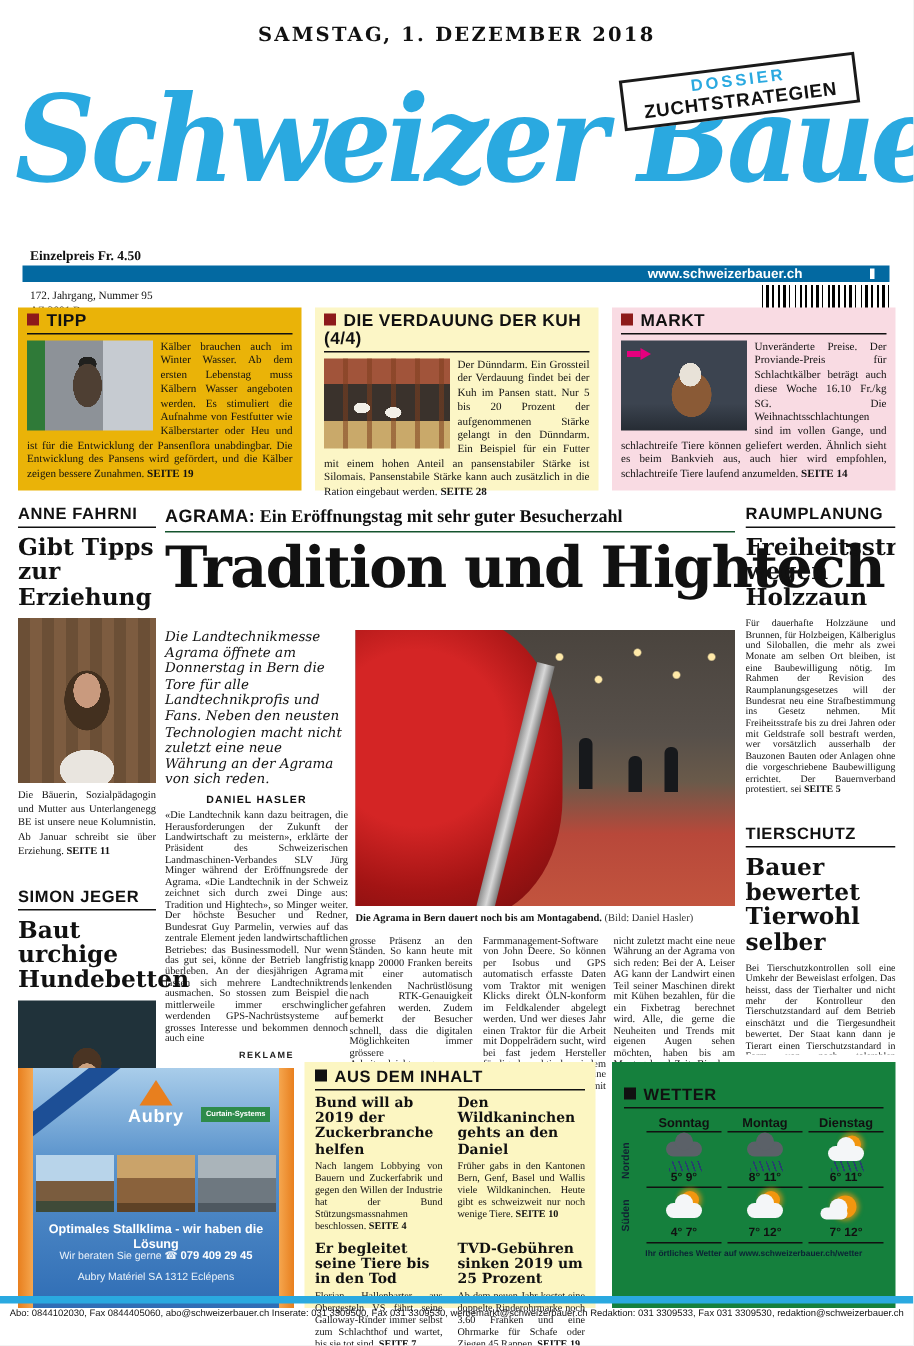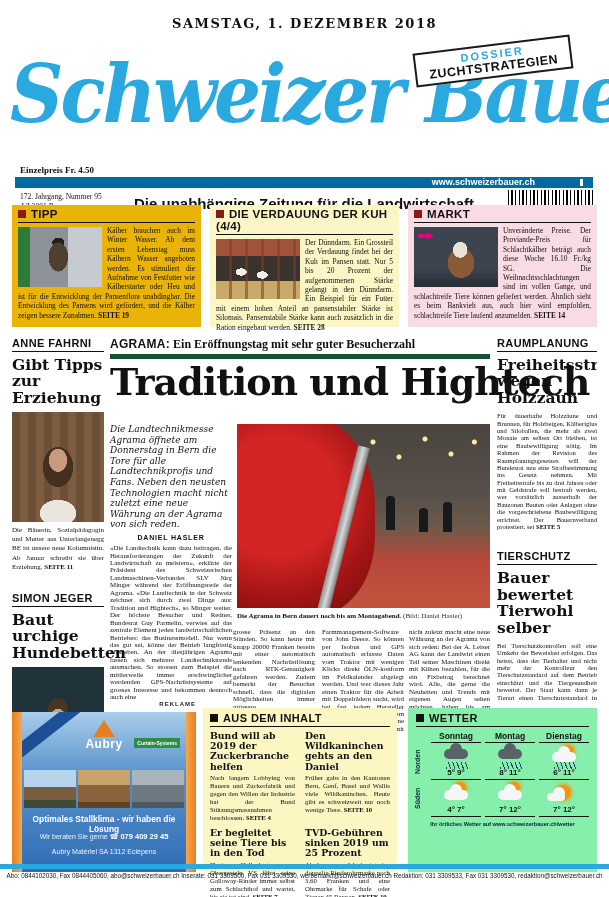--- a/index.html
+++ b/index.html
@@ -70,21 +70,21 @@
      radial-gradient(ellipse 25px 33px at 50% 50%,#43301f 0 60%,transparent 61%),
      repeating-linear-gradient(90deg,#6b4f36 0 8px,#7d5c40 8px 16px);}
   .ph-simon{background:
      radial-gradient(ellipse 32px 20px at 50% 96%,#dfe0df 0 60%,transparent 61%),
      radial-gradient(ellipse 14px 18px at 50% 48%,#c9a07e 0 60%,transparent 61%),
      radial-gradient(ellipse 16px 17px at 50% 38%,#4a3423 0 60%,transparent 61%),
      linear-gradient(180deg,#20323a 0 60%,#18262c 100%);}
   .sec2{margin-top:20px;}
   
   .main{top:337px;left:110px;width:380px;}
-  .kicker-row{border-bottom:5px solid #14532d;padding-bottom:2px;font-size:12px;}
+  .kicker-row{border-bottom:1px solid #14532d;padding-bottom:2px;font-size:12px;}
   .kicker-row .lbl{font-family:"Liberation Sans",sans-serif;font-weight:bold;font-size:12px;letter-spacing:.3px;}
   .kicker-row .txt{font-family:"Liberation Serif",serif;font-weight:bold;}
   .headline{font-family:"DejaVu Serif",serif;font-size:38px;font-weight:bold;letter-spacing:-1px;
             line-height:1.0;margin:4px 0 0 0;white-space:nowrap;}
   .artbody{position:relative;margin-top:23px;height:315px;}
   .c1{position:absolute;left:0;top:0;width:122px;}
   .lead{font-style:italic;font-size:9px;line-height:1.18;font-family:"DejaVu Serif",serif;}
   .byline{font-family:"Liberation Sans",sans-serif;font-size:7px;font-weight:bold;text-align:center;
           letter-spacing:.8px;margin:4px 0 3px 0;}
   .artcol{font-size:6.9px;line-height:1.08;text-align:justify;}
@@ -130,21 +130,21 @@
   .adsub{position:absolute;left:6px;top:120px;width:172px;text-align:center;color:#eaf2fa;font-size:7px;}
   .adsub b{font-size:7.5px;color:#fff;}
   .adaddr{position:absolute;left:6px;top:136px;width:172px;text-align:center;color:#eaf2fa;font-size:7px;}
   .inhalt{top:708px;left:203px;width:194px;height:164px;background:#fcf6c2;padding:4px 7px;box-sizing:border-box;}
   .bhead{font-family:"Liberation Sans",sans-serif;font-size:11px;font-weight:bold;letter-spacing:.4px;
          border-bottom:1.2px solid #111;padding-bottom:2px;margin-bottom:4px;}
   .igrid{display:grid;grid-template-columns:1fr 1fr;column-gap:10px;row-gap:6px;}
   .ihead{font-family:"DejaVu Serif",serif;font-size:9.3px;font-weight:bold;line-height:1.1;margin-bottom:2px;}
   .itext{font-size:6.8px;line-height:1.18;text-align:justify;}
   
-  .wetter{top:708px;left:408px;width:189px;height:164px;background:#86efac;padding:4px 8px;box-sizing:border-box;}
+  .wetter{top:708px;left:408px;width:189px;height:164px;background:#15803d;padding:16px 8px;box-sizing:border-box;}
   .whead{font-family:"DejaVu Serif",serif;font-size:17px;font-weight:bold;margin:2px 0 3px 0;}
   .wgrid{display:grid;grid-template-columns:13px 1fr 1fr 1fr;column-gap:4px;margin-left:-2px;}
   .wday{font-family:"Liberation Sans",sans-serif;font-size:8.5px;font-weight:bold;text-align:center;
         border-bottom:1px solid #111;padding-bottom:1px;}
   .wregion{writing-mode:vertical-rl;transform:rotate(180deg);font-family:"Liberation Sans",sans-serif;
            font-size:7px;font-weight:bold;text-align:center;color:#123;}
   .wcell{text-align:center;border-bottom:1px solid #111;padding-bottom:2px;}
   .wtemp{font-family:"Liberation Sans",sans-serif;font-size:8px;font-weight:bold;margin-top:1px;}
   .wicon{height:22px;position:relative;width:38px;margin:2px auto 0 auto;}
   .ic-cloud{position:absolute;left:7px;top:4px;width:24px;height:10px;background:#5b6168;border-radius:7px;}
@@ -176,21 +176,20 @@
   <div class="abs bluebar">
     <span class="url">www.schweizerbauer.ch</span>
     <span class="tick"></span>
   </div>
   <div class="abs issue">
     <div>172. Jahrgang, Nummer 95</div>
     <div>AZ 3001 Bern</div>
     <div>Zweimal wöchentlich</div>
   </div>
   <div class="abs issue-rule"></div>
-  <div class="abs tagline">Die unabhängige Zeitung für die Landwirtschaft</div>
   <div class="abs barcode">
     <div class="lines"></div>
     <div class="num">9 771420 054000   60048</div>
   </div>
 
   <div class="abs teasers">
     <div class="tbox green">
       <div class="thead"><span class="sq"></span><span>TIPP</span></div>
       <div class="tbody">
         <span class="tphoto ph-calfwater"></span>

